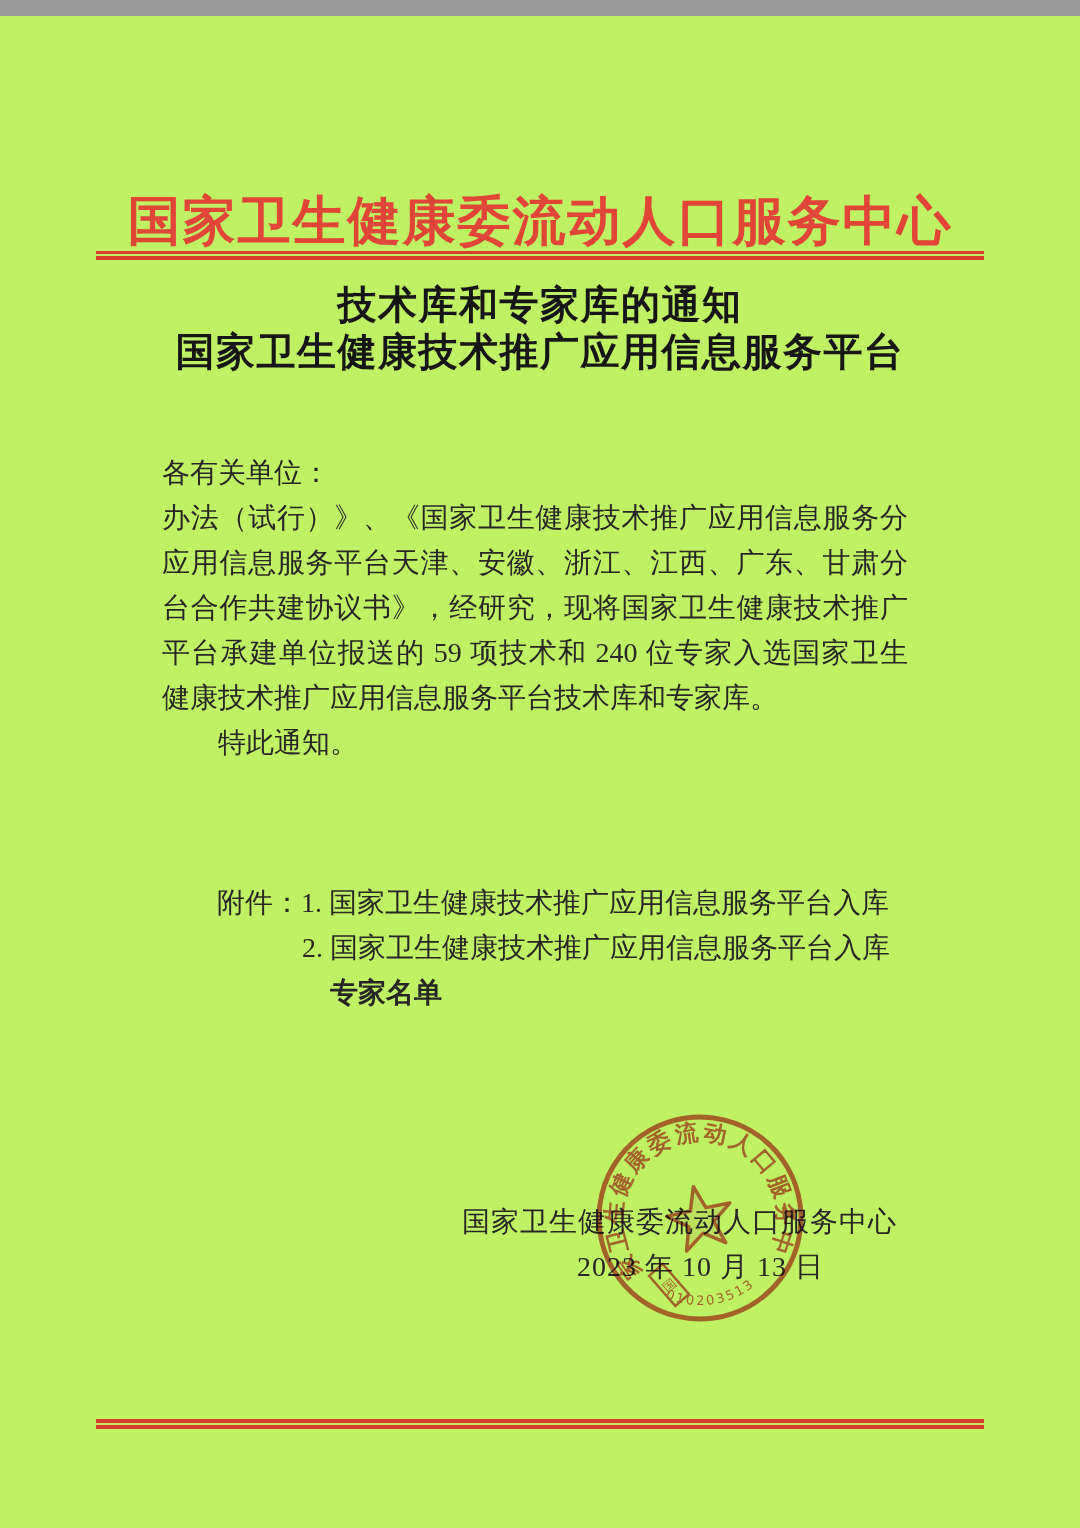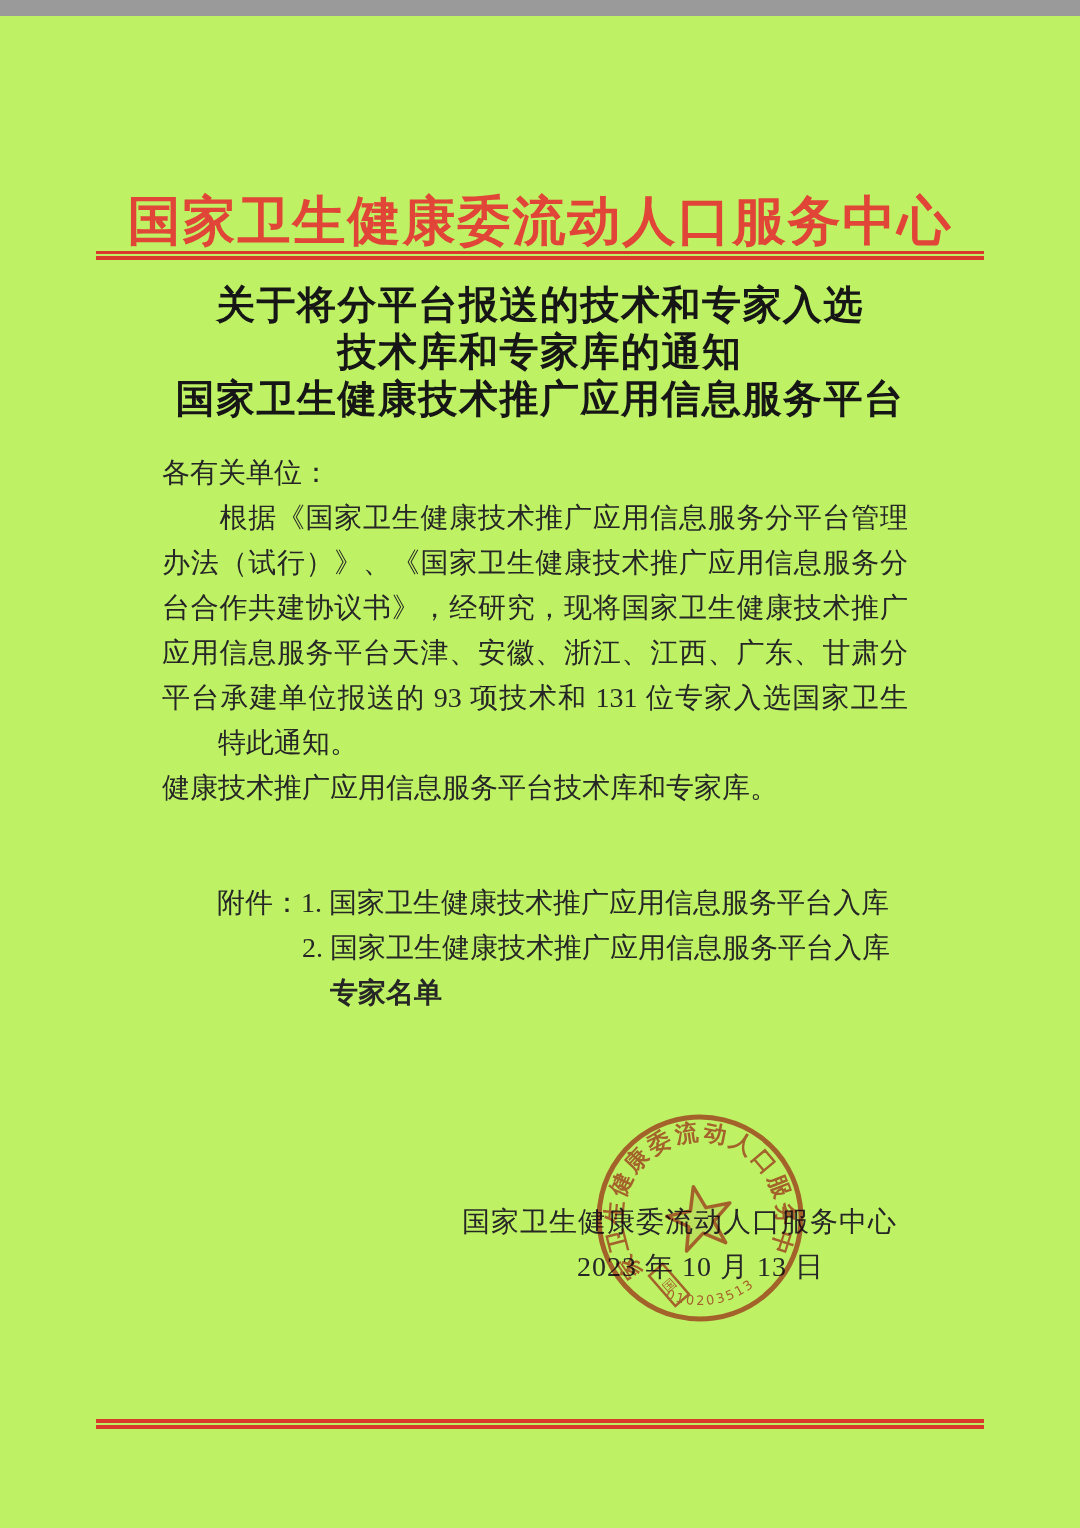--- a/index.html
+++ b/index.html
@@ -77,34 +77,32 @@
 </head>
 <body>
 
 <div class="page">
 
   <div class="letterhead">国家卫生健康委流动人口服务中心</div>
 
   <div class="rule rule-top"></div>
 
   <div class="doc-title">
-    <div>关于将分平台报送的技术和专家入选</div>
     <div>技术库和专家库的通知</div>
     <div>国家卫生健康技术推广应用信息服务平台</div>
   </div>
 
   <div class="body-block">
     <div class="line">各有关单位：</div>
-    <div class="line just">　　根据《国家卫生健康技术推广应用信息服务分平台管理</div>
     <div class="line just">办法（试行）》、《国家卫生健康技术推广应用信息服务分平</div>
+    <div class="line just">应用信息服务平台天津、安徽、浙江、江西、广东、甘肃分</div>
     <div class="line just">台合作共建协议书》，经研究，现将国家卫生健康技术推广</div>
-    <div class="line just">应用信息服务平台天津、安徽、浙江、江西、广东、甘肃分</div>
-    <div class="line just">平台承建单位报送的 93 项技术和 131 位专家入选国家卫生</div>
+    <div class="line just">平台承建单位报送的 59 项技术和 240 位专家入选国家卫生</div>
+    <div class="line">健康技术推广应用信息服务平台技术库和专家库。</div>
     <div class="line">　　特此通知。</div>
-    <div class="line">健康技术推广应用信息服务平台技术库和专家库。</div>
   </div>
 
   <div class="att-block">
     <div class="line att-l0">附件：1. 国家卫生健康技术推广应用信息服务平台入库</div>
     <div class="line att-l2">2. 国家卫生健康技术推广应用信息服务平台入库</div>
     <div class="line att-l3">专家名单</div>
   </div>
 
   <div class="sig-org">国家卫生健康委流动人口服务中心</div>
   <div class="sig-date">2023 年 10 月 13 日</div>

